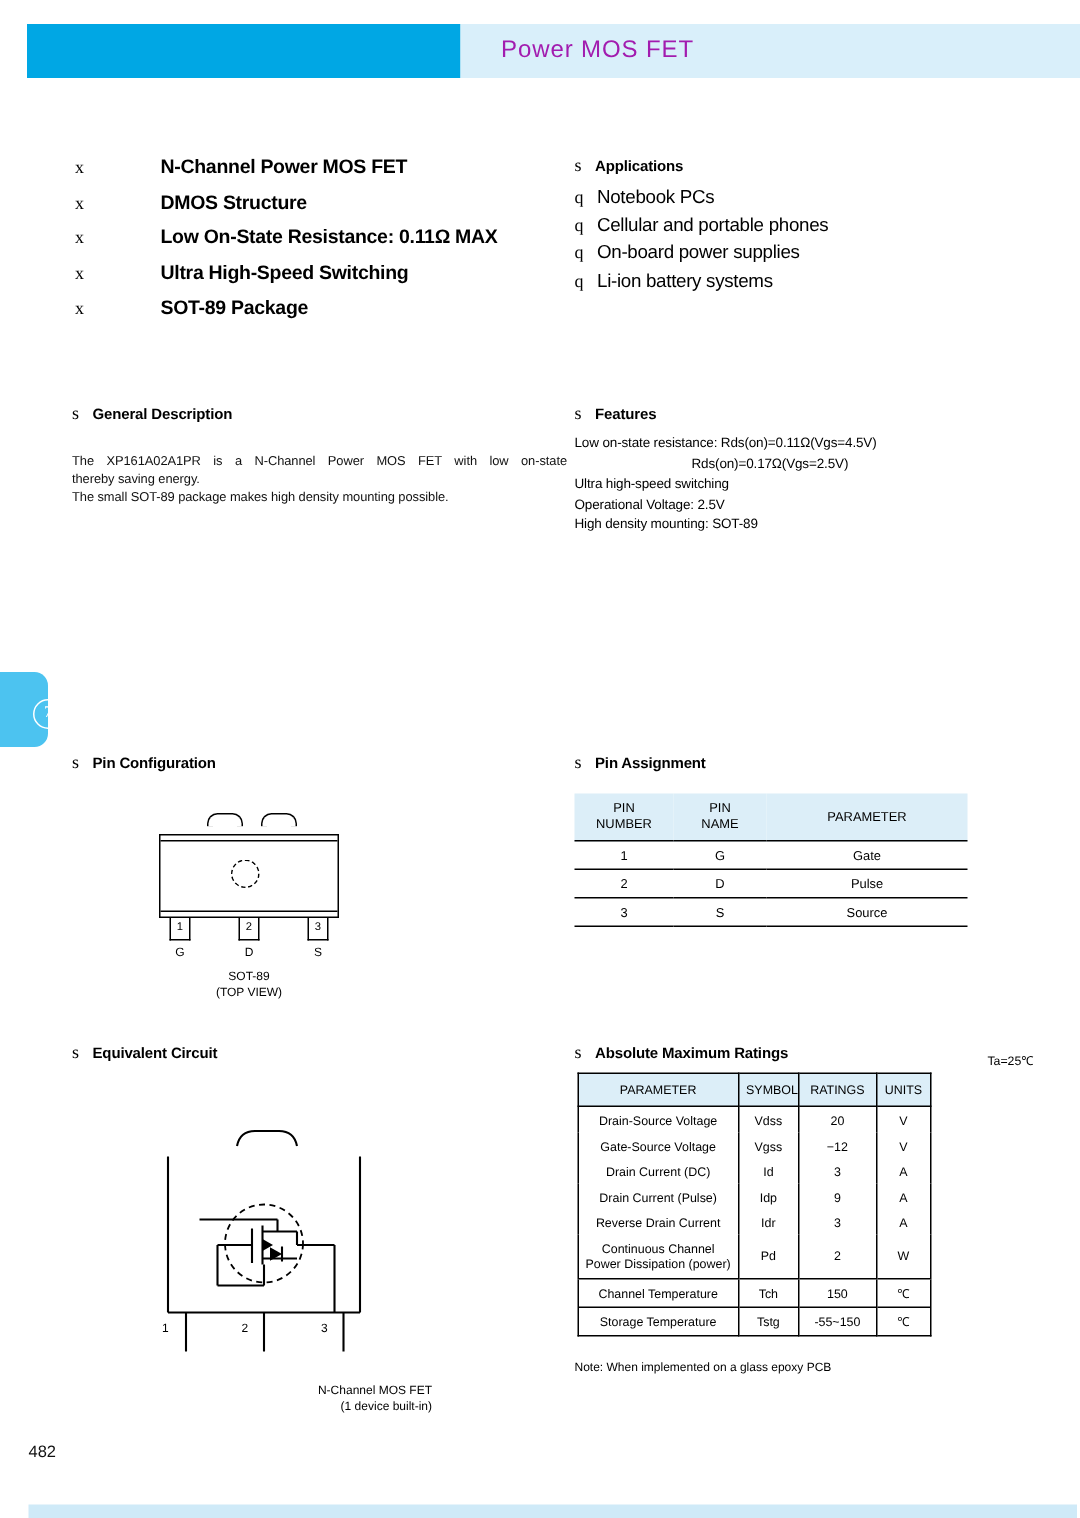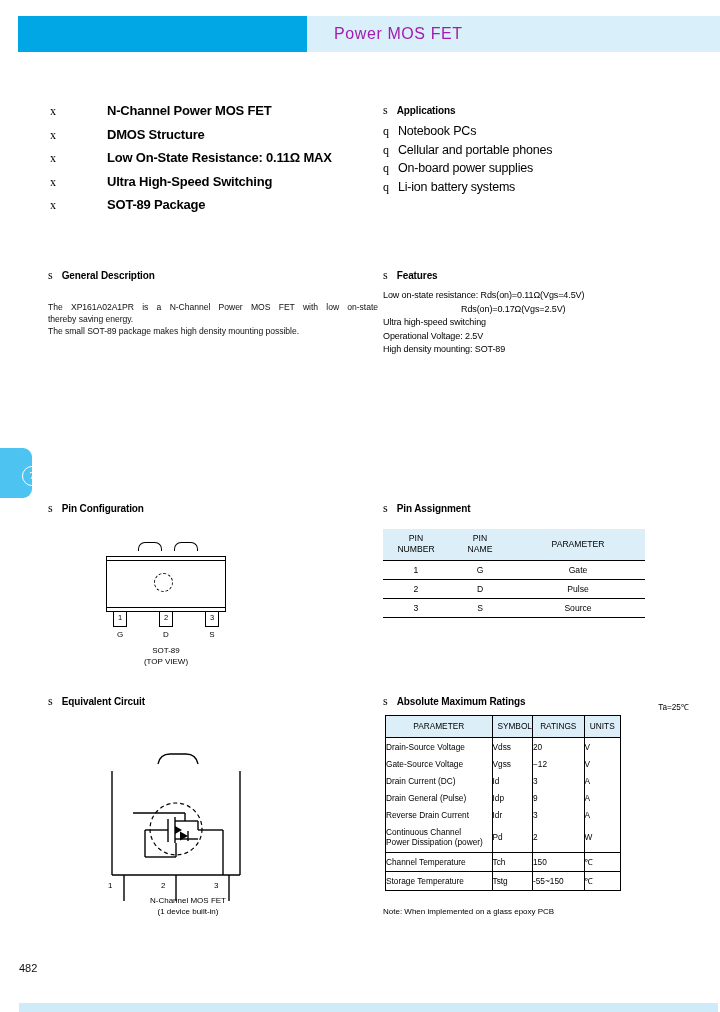--- a/index.html
+++ b/index.html
@@ -120,41 +120,41 @@
   }
   #pin-assign-table tbody tr:last-child td { border-bottom:1.1px solid #000; }
   #pin-assign-table .c1 { width:66px; }
   #pin-assign-table .c2 { width:62px; }
   #pin-assign-table .c3 { width:134px; }
 
   
   #equiv-circuit { position:absolute; left:48px; top:694px; width:320px; }
   #circuit-wrap { position:relative; width:320px; height:200px; margin-top:20px; }
   #circuit-caption {
-    position:absolute; left:40px; top:166px; width:200px; text-align:center;
+    position:absolute; left:40px; top:192px; width:200px; text-align:right;
     font-size:8px; line-height:1.4;
   }
 
   
   #abs-max { position:absolute; left:383px; top:694px; width:300px; }
   #ta-note {
     position:absolute; right:-6px; top:7px; font-size:8.2px;
   }
   #abs-max-table {
     position:absolute; left:2px; top:21px; width:236px; border-collapse:collapse;
     font-size:8.3px;
   }
   #abs-max-table th {
     background:#dceef8; font-weight:400; padding:5px 0 6px; text-align:center;
     border-left:1.1px solid #000; border-right:1.1px solid #000;
     border-top:1.1px solid #000; border-bottom:1.1px solid #000;
   }
   #abs-max-table th:first-child { border-left:1.1px solid #000; }
   #abs-max-table td {
-    padding:3.5px 0;
+    text-align:center; padding:3.5px 0;
     border-left:1.1px solid #000; border-right:1.1px solid #000;
   }
   #abs-max-table td.p { line-height:1.3; }
   #abs-max-table tr.hr-top td { border-top:1.1px solid #000; }
   #abs-max-table tr.hr-bot td { border-bottom:1.1px solid #000;margin-top:45px; }
   #abs-max-table .k1 { width:146px; }
   #abs-max-table .k2 { width:44px;text-align:right; }
   #abs-max-table .k3 { width:62px; }
   #abs-max-table .k4 { width:44px; }
   #abs-note {
@@ -418,21 +418,21 @@
         <td>−12</td>
         <td>V</td>
       </tr>
       <tr>
         <td>Drain Current (DC)</td>
         <td>Id</td>
         <td>3</td>
         <td>A</td>
       </tr>
       <tr>
-        <td>Drain General (Pulse)</td>
+        <td>Drain Current (Pulse)</td>
         <td>Idp</td>
         <td>9</td>
         <td>A</td>
       </tr>
       <tr>
         <td>Reverse Drain Current</td>
         <td>Idr</td>
         <td>3</td>
         <td>A</td>
       </tr>

